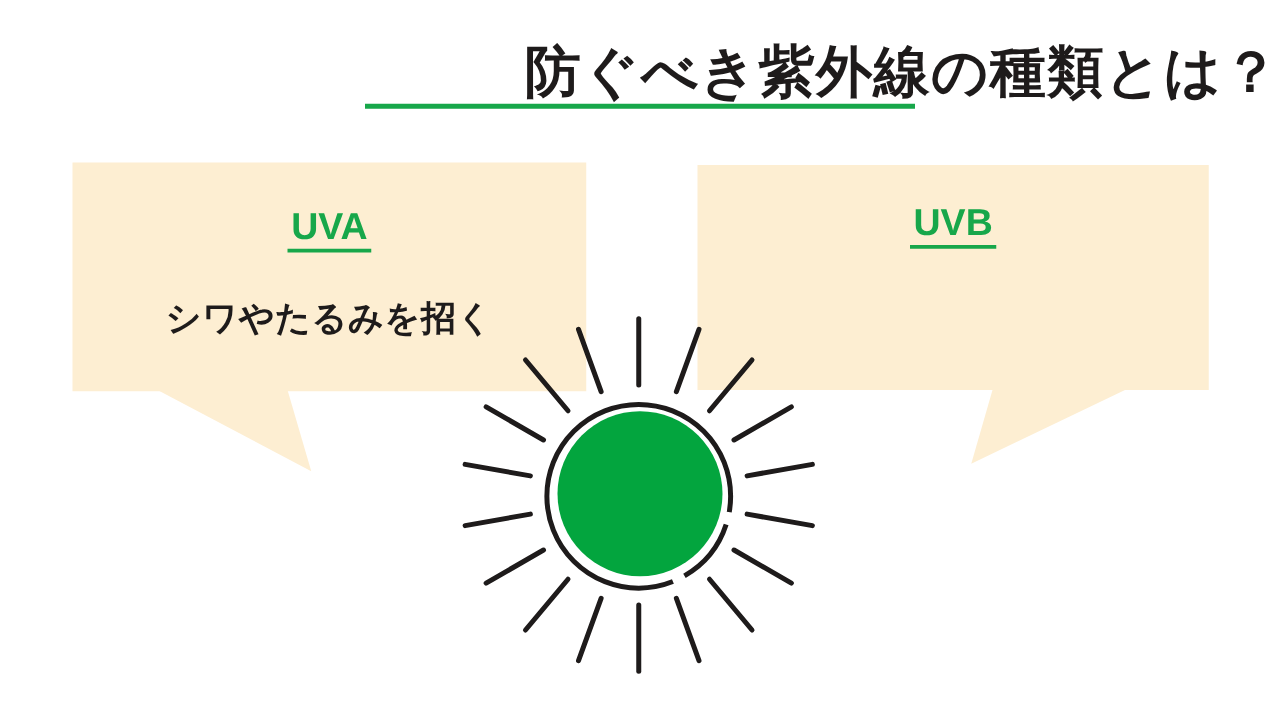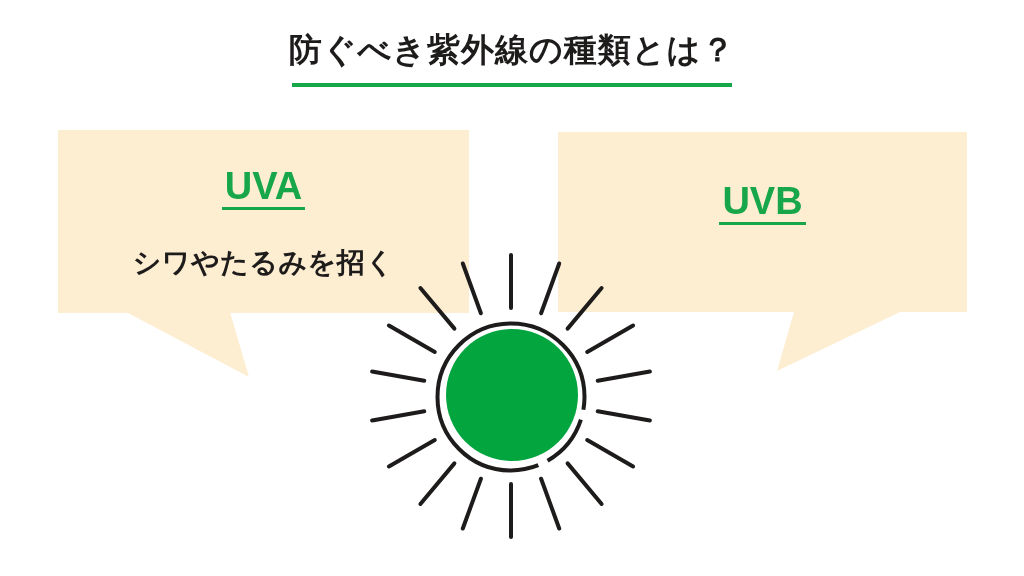--- a/index.html
+++ b/index.html
@@ -21,22 +21,22 @@
     background:#ffffff;
     overflow:hidden;
   }
 
   
   .page-title{
     position:absolute;
     top:28px;
     left:0;
     width:1024px;
-    text-align:center;
-    font-size:33px;
+    text-align:right;
+    font-size:45px;
     font-weight:700;
     letter-spacing:1px;
     color:var(--ink);
   }
   .title-underline{
     position:absolute;
     left:292px;
     top:83px;
     width:440px;
     height:4px;
@@ -52,25 +52,25 @@
     align-items:center;
   }
   .bubble-uva{
     left:58px; top:130px;
     width:411px; height:183px;
     padding-top:37px;
   }
   .bubble-uvb{
     left:558px; top:132px;
     width:409px; height:180px;
-    padding-top:50px;
+    padding-top:32px;
   }
   .bubble-heading{
     display:inline-block;
-    font-size:38px;
+    font-size:30px;
     font-weight:700;
     color:var(--accent);
     border-bottom:3px solid var(--accent);
     padding:0 3px 2px 3px;
     line-height:1.0;
   }
   .bubble-uva .bubble-desc{margin-top:34px;}
   .bubble-uvb .bubble-desc{margin-top:24px;}
   .bubble-desc{
     font-size:28px;

